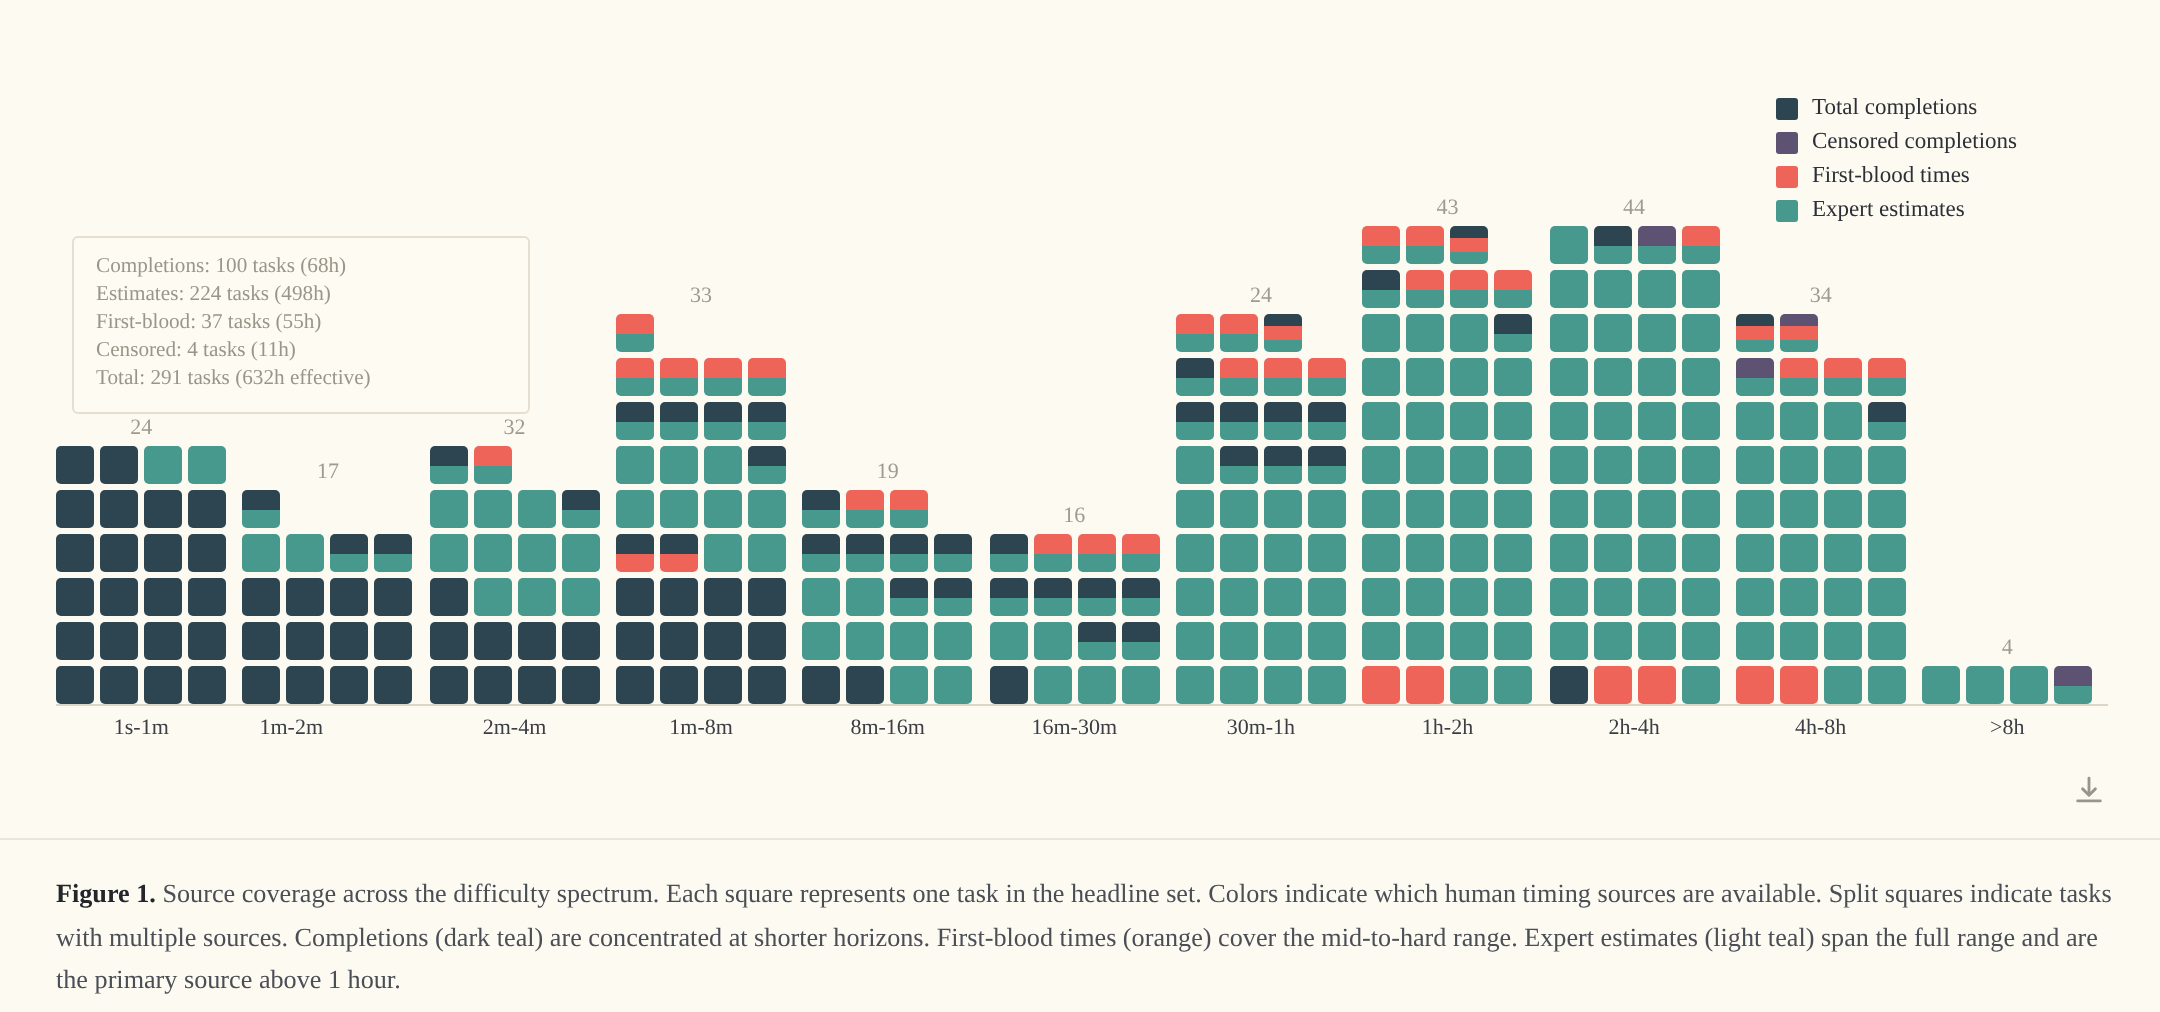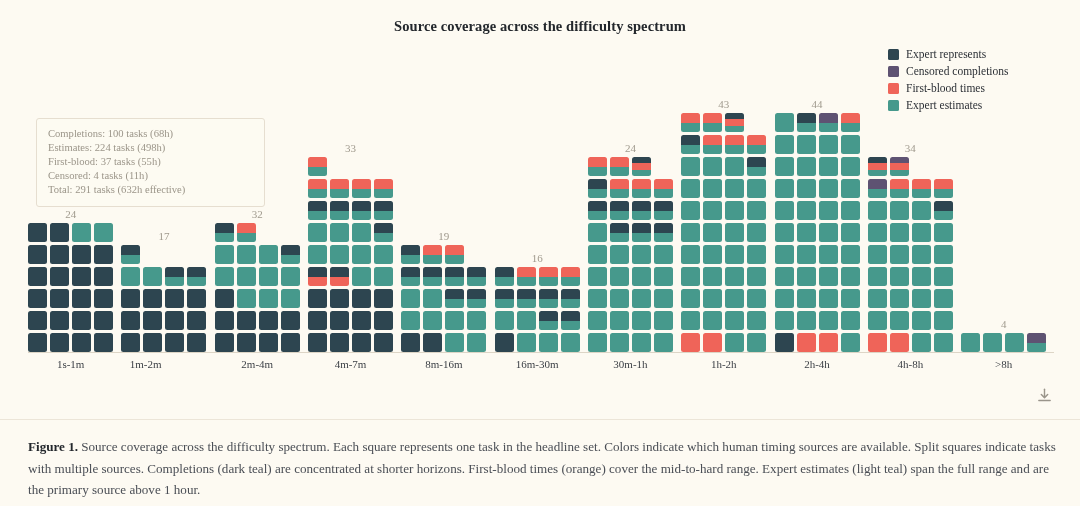--- a/index.html
+++ b/index.html
@@ -84,26 +84,25 @@
     font-size:13.1px; line-height:21.5px; color:#4a4e55;
     text-align:left;
   }
   .caption b { color:#23272c; }
 </style>
 </head>
 <body>
 
 <div id="figure-root">
 
-  <div class="chart-title">Source coverage across the difficulty spectrum</div>
 
   <div class="legend" id="legend">
       <div class="legend-row">
         <span class="legend-swatch" style="background: rgb(45, 69, 80);"></span>
-        <span class="legend-label">Expert represents</span>
+        <span class="legend-label">Total completions</span>
       </div>
       <div class="legend-row">
         <span class="legend-swatch" style="background: rgb(94, 82, 114);"></span>
         <span class="legend-label">Censored completions</span>
       </div>
       <div class="legend-row">
         <span class="legend-swatch" style="background: rgb(239, 100, 89);"></span>
         <span class="legend-label">First-blood times</span>
       </div>
       <div class="legend-row">
@@ -1288,21 +1287,21 @@
           </div>
         </div>
       </div>
     </div>
 
   <div class="axis-line"></div>
   <div class="axis-labels" id="axis-labels">
       <div class="axis-tick" style="left: 28px; width: 85.3px;">1s-1m</div>
       <div class="axis-tick" style="left: 103px; width: 85.3px;">1m-2m</div>
       <div class="axis-tick" style="left: 214.6px; width: 85.3px;">2m-4m</div>
-      <div class="axis-tick" style="left: 307.9px; width: 85.3px;">4m-7m</div>
+      <div class="axis-tick" style="left: 307.9px; width: 85.3px;">1m-8m</div>
       <div class="axis-tick" style="left: 401.2px; width: 85.3px;">8m-16m</div>
       <div class="axis-tick" style="left: 494.5px; width: 85.3px;">16m-30m</div>
       <div class="axis-tick" style="left: 587.8px; width: 85.3px;">30m-1h</div>
       <div class="axis-tick" style="left: 681.1px; width: 85.3px;">1h-2h</div>
       <div class="axis-tick" style="left: 774.4px; width: 85.3px;">2h-4h</div>
       <div class="axis-tick" style="left: 867.7px; width: 85.3px;">4h-8h</div>
       <div class="axis-tick" style="left: 961px; width: 85.3px;">&gt;8h</div>
     </div>
 
   <div class="download-btn">

